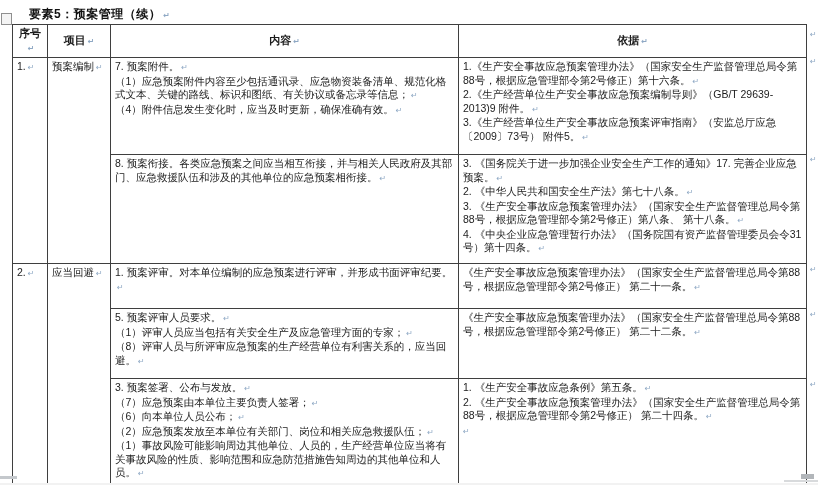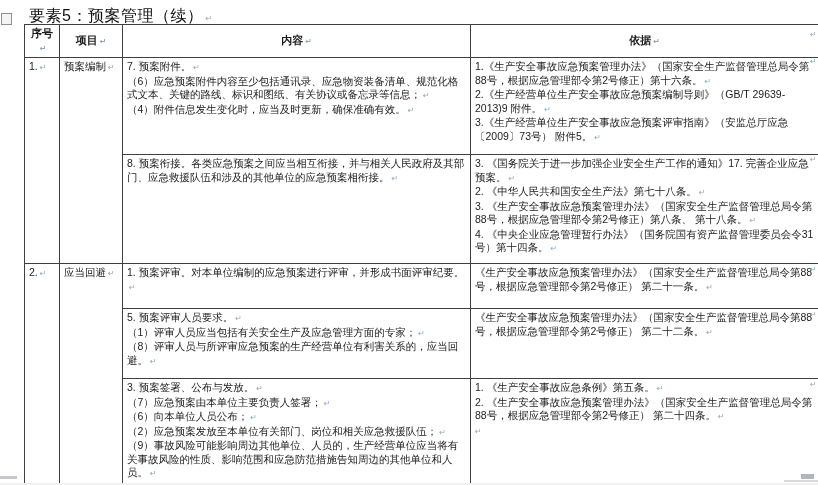--- a/index.html
+++ b/index.html
@@ -9,32 +9,32 @@
   }
   .page {
     position:relative;
     width:818px; height:485px;
     background:#ffffff;
     overflow:hidden;
     color:#1c1c1c;
   }
   .doc-title {
     position:absolute; left:29px; top:6px;
-    font-size:16px; font-weight:normal; color:#111;
+    font-size:12px; font-weight:bold; color:#111;
     letter-spacing:0.5px;
     white-space:nowrap;
   }
   .anchor-box {
     position:absolute; left:1px; top:13px;
     width:9px; height:10px;
     border:1px solid #8f8f8f;
     background:#f4f4f4;
   }
   table.doc-table {
-    position:absolute; left:24px; top:24px;
+    position:absolute; left:12px; top:24px;
     width:794px;
     border-collapse:collapse;
     table-layout:fixed;
     border-radius:17px;
   }
   .doc-table td, .doc-table th {
     border:1px solid #3f3f3f;
     padding:2px 4px;
     font-size:10.5px;
     line-height:13.5px;
@@ -99,21 +99,21 @@
 
     <tr style="height:97px">
       <td rowspan="2" class="v-mid t-center">
         <div class="p">1.</div>
       </td>
       <td rowspan="2" class="v-mid t-center">
         <div class="p">预案编制</div>
       </td>
       <td>
         <div class="p">7. 预案附件。</div>
-        <div class="p">（6）应急预案附件内容至少包括通讯录、应急物资装备清单、规范化格式文本、关键的路线、标识和图纸、有关协议或备忘录等信息；</div>
+        <div class="p">（1）应急预案附件内容至少包括通讯录、应急物资装备清单、规范化格式文本、关键的路线、标识和图纸、有关协议或备忘录等信息；</div>
         <div class="p">（4）附件信息发生变化时，应当及时更新，确保准确有效。</div>
       </td>
       <td>
         <div class="p">1.《生产安全事故应急预案管理办法》（国家安全生产监督管理总局令第88号，根据应急管理部令第2号修正）第十六条。</div>
         <div class="p">2.《生产经营单位生产安全事故应急预案编制导则》（GB/T 29639-2013)9 附件。</div>
         <div class="p">3.《生产经营单位生产安全事故应急预案评审指南》（安监总厅应急〔2009〕73号） 附件5。</div>
       </td>
     </tr>
     <tr style="height:109px">
       <td class="v-mid">
@@ -150,21 +150,21 @@
       <td class="v-mid">
         <div class="p">《生产安全事故应急预案管理办法》（国家安全生产监督管理总局令第88号，根据应急管理部令第2号修正） 第二十二条。</div>
       </td>
     </tr>
     <tr style="height:99px">
       <td>
         <div class="p">3. 预案签署、公布与发放。</div>
         <div class="p">（7）应急预案由本单位主要负责人签署；</div>
         <div class="p">（6）向本单位人员公布；</div>
         <div class="p">（2）应急预案发放至本单位有关部门、岗位和相关应急救援队伍；</div>
-        <div class="p">（9）事故风险可能影响周边其他单位、人员的，生产经营单位应当将有关事故风险的性质、影响范围和应急防范措施告知周边的其他单位和人员。</div>
+        <div class="p">（1）事故风险可能影响周边其他单位、人员的，生产经营单位应当将有关事故风险的性质、影响范围和应急防范措施告知周边的其他单位和人员。</div>
       </td>
       <td class="v-mid">
         <div class="p">1. 《生产安全事故应急条例》第五条。</div>
         <div class="p">2. 《生产安全事故应急预案管理办法》（国家安全生产监督管理总局令第88号，根据应急管理部令第2号修正） 第二十四条。</div>
         <div class="empty-p"></div>
       </td>
     </tr>
   </tbody>
     </table>
 

